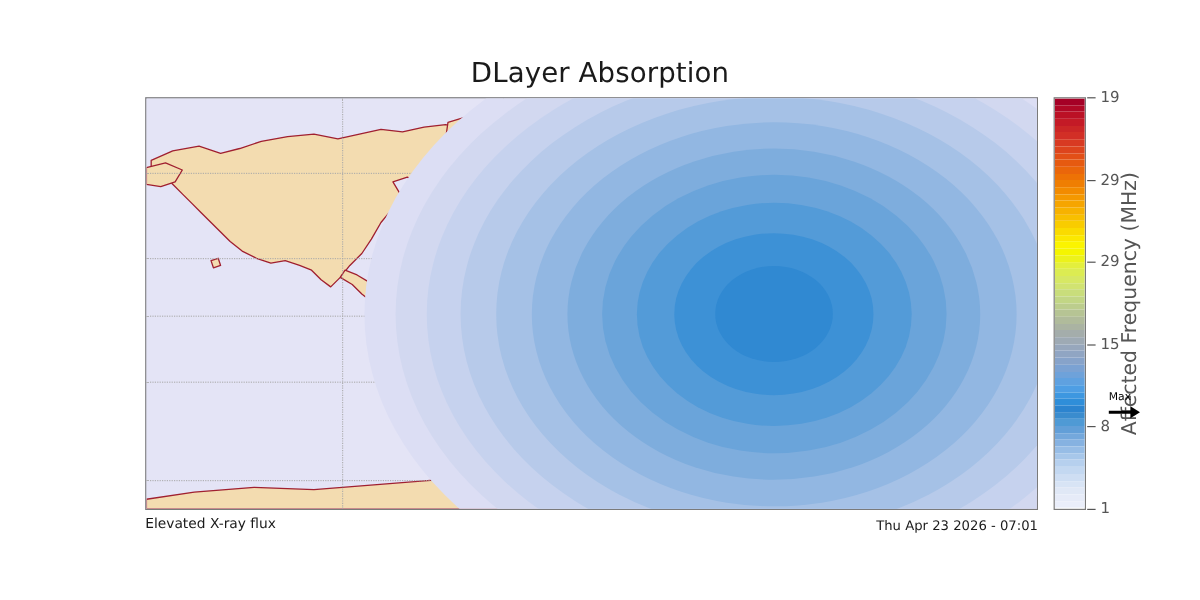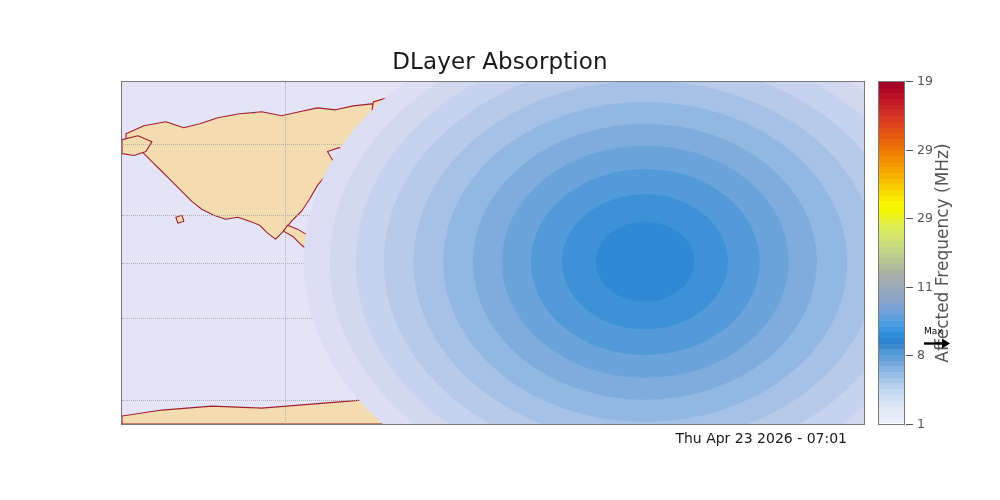--- a/index.html
+++ b/index.html
@@ -83,22 +83,22 @@
     font-family: "DejaVu Sans", "Liberation Sans", sans-serif;
   }
   #max-arrow { position: absolute; left: 0; top: 11px; }
 
   
   #status-lines {
     position: absolute; left: 121px; top: 429px;
     font-size: 11.5px; color: #1a1a1a; line-height: 15px;
   }
   #timestamp {
-    position: absolute; right: 153px; top: 431px;
-    font-size: 14px; color: #1a1a1a; line-height: 15px;
+    position: absolute; right: 135px; top: 431px;
+    font-size: 11px; color: #1a1a1a; line-height: 15px;
   }
   #copyright {
     position: absolute; left: 9px; top: 477px;
     font-size: 12.5px; color: #1a1a1a;
     font-style: italic; line-height: 15px;
   }
 </style>
 </head>
 <body>
 
@@ -286,37 +286,38 @@
       <div class="cb-seg" style="height: 5.7px; background: rgb(224, 232, 246);"></div>
       <div class="cb-seg" style="height: 5.7px; background: rgb(230, 235, 248);"></div>
       <div class="cb-seg" style="height: 5.7px; background: rgb(234, 238, 250);"></div>
     </div>
   <div id="colorbar-ticks">
       <div class="cb-tick" style="top: 424px;"></div>
       <div class="cb-tick-label" style="top: 424px;">1</div>
       <div class="cb-tick" style="top: 355.4px;"></div>
       <div class="cb-tick-label" style="top: 355.4px;">8</div>
       <div class="cb-tick" style="top: 286.8px;"></div>
-      <div class="cb-tick-label" style="top: 286.8px;">11</div>
+      <div class="cb-tick-label" style="top: 286.8px;">15</div>
       <div class="cb-tick" style="top: 218.2px;"></div>
       <div class="cb-tick-label" style="top: 218.2px;">29</div>
       <div class="cb-tick" style="top: 149.6px;"></div>
       <div class="cb-tick-label" style="top: 149.6px;">29</div>
       <div class="cb-tick" style="top: 81px;"></div>
       <div class="cb-tick-label" style="top: 81px;">19</div>
     </div>
   <div id="cb-axis-label">Affected Frequency (MHz)</div>
 
   <div id="max-marker" style="top: 325.66px; margin-left: 44px;">
     <div id="max-label">Max</div>
     <svg id="max-arrow" width="28" height="13" viewBox="0 0 28 13">
       <line x1="1" y1="6.5" x2="20" y2="6.5" stroke="#000" stroke-width="2.4"></line>
       <path d="M19,1.5 L27,6.5 L19,11.5 Z" fill="#000"></path>
     </svg>
   </div>
 
   <div id="status-lines">
+    <div>Elevated X-ray flux</div>
   </div>
 
   <div id="timestamp">Thu Apr 23 2026 - 07:01</div>
 
 
 </div>
 
 </body></html>

